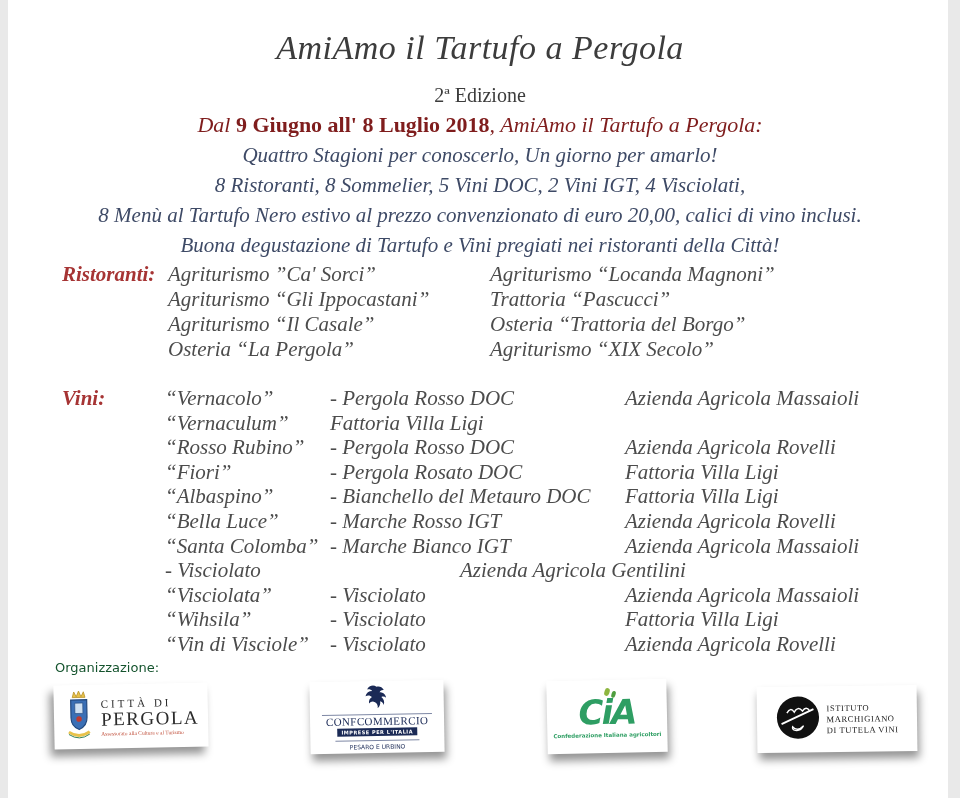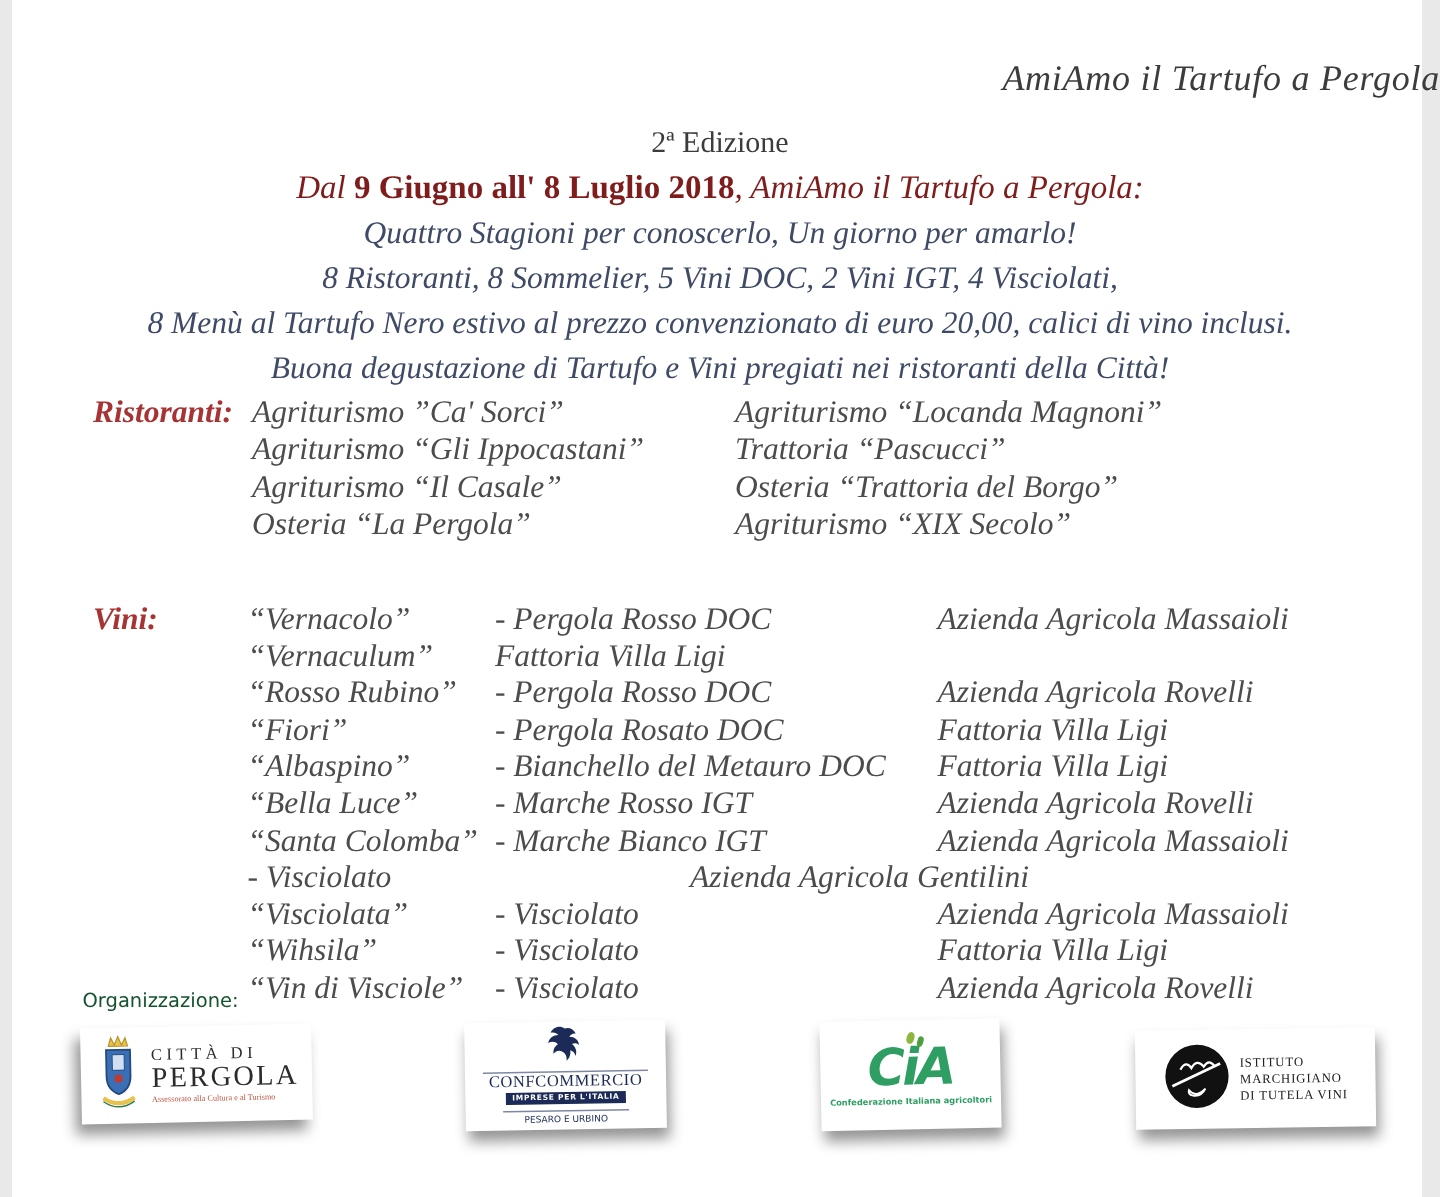--- a/index.html
+++ b/index.html
@@ -2,37 +2,37 @@
 <html><head>
 <meta charset="utf-8">
 <style>
   html,body{margin:0;padding:0;background:#ffffff;}
   .page{position:relative;width:960px;height:798px;background:#ffffff;overflow:hidden;
         font-family:"Liberation Serif","DejaVu Serif",serif;}
   .edge{position:absolute;top:0;height:100%;background:#e9e9e9;}
   .edge-left{left:0;width:8px;}
   .edge-right{right:0;width:12px;}
 
-  .title{position:absolute;top:40px;left:0;width:100%;text-align:right;
-         font-style:italic;font-size:24px;color:#3c3c3c;letter-spacing:0.5px;}
+  .title{position:absolute;top:29px;left:0;width:100%;text-align:center;
+         font-style:italic;font-size:34px;color:#3c3c3c;letter-spacing:0.5px;}
   .edizione{position:absolute;top:84px;left:0;width:100%;text-align:center;
             font-size:20px;color:#3c3c3c;}
 
   .intro{position:absolute;top:110px;left:0;width:100%;text-align:center;
          font-style:italic;font-size:21px;line-height:30px;color:#3e4a66;}
   .intro .l1{font-size:22px;color:#7f1d1d;}
   .intro .l1 .bold-date{font-style:normal;font-weight:bold;}
 
   .ristoranti{position:absolute;top:262px;left:62px;display:flex;
               font-style:italic;font-size:21px;line-height:25px;color:#4c4c4c;}
   .sec-label{font-weight:bold;color:#a63434;width:106px;flex:0 0 auto;}
   .rcol1{width:322px;flex:0 0 auto;}
   .rcol1 span,.rcol2 span{display:block;}
 
-  .vini{position:absolute;top:400px;left:62px;display:flex;
+  .vini{position:absolute;top:386px;left:62px;display:flex;
         font-style:italic;font-size:21px;color:#4c4c4c;}
   .sec-label-vini{font-weight:bold;color:#a63434;width:103px;flex:0 0 auto;
                   font-style:italic;font-size:21px;}
   .vrows{width:740px;}
   .vrow{display:flex;height:24.6px;align-items:flex-start;}
   .vname{width:165px;flex:0 0 auto;}
   .vtype{width:295px;flex:0 0 auto;}
   .vprod{flex:1;}
 
   .org-label{position:absolute;left:55px;top:660px;

